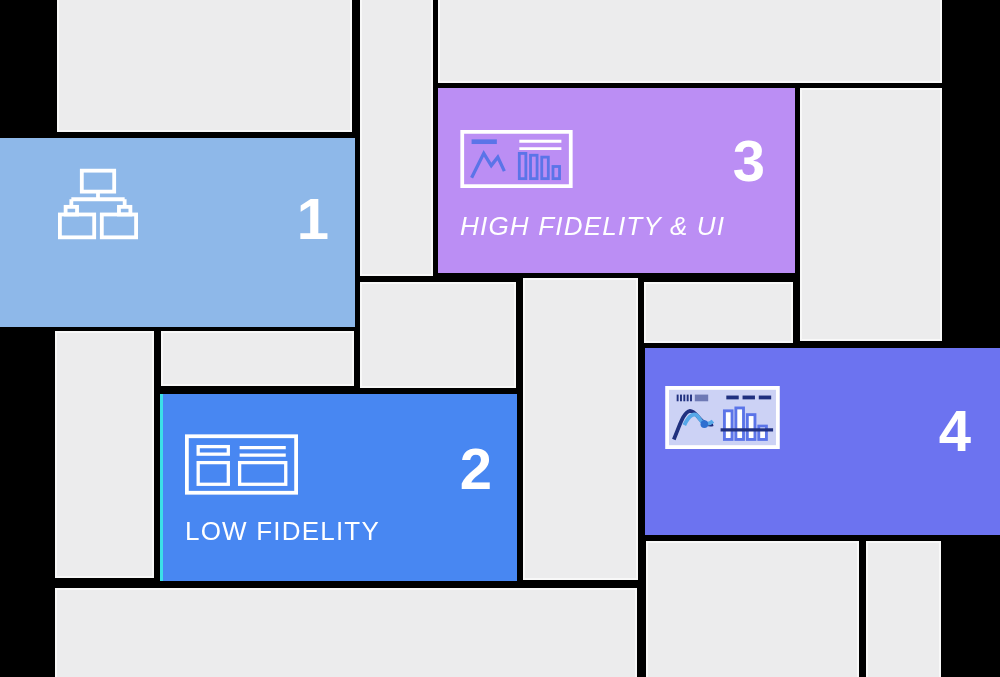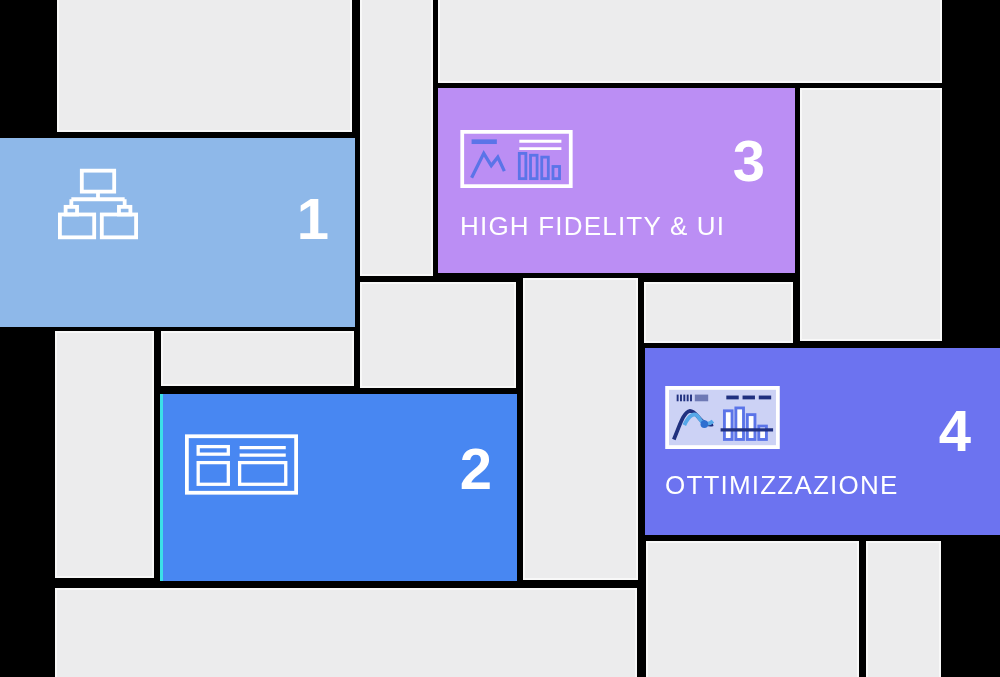--- a/index.html
+++ b/index.html
@@ -45,21 +45,21 @@
   .card-2 .num{right:25px;top:46px;}
   .card-3 .num{right:30px;top:44px;}
   .card-4 .num{right:29px;top:54px;}
 
   .label{
     position:absolute;color:#fff;font-size:26px;letter-spacing:1.2px;
     white-space:nowrap;font-weight:400;
   }
   .card-1 .label{left:25px;bottom:33px;}
   .card-2 .label{left:22px;bottom:34px;}
-  .card-3 .label{left:22px;bottom:31px;}
+  .card-3 .label{left:22px;bottom:31px;font-style:italic;}
   .card-4 .label{left:20px;bottom:34px;}
 </style>
 </head>
 <body>
 
 <div class="stage">
 
   <div class="tile t-a"></div>
   <div class="tile t-b"></div>
   <div class="tile t-c"></div>
@@ -99,20 +99,21 @@
           <rect x="2" y="2" width="116" height="60" stroke-width="4"></rect>
           <rect x="14" y="13" width="32" height="8" stroke-width="3.5"></rect>
           <line x1="58" y1="14" x2="107" y2="14" stroke-width="3.5"></line>
           <line x1="58" y1="22" x2="107" y2="22" stroke-width="3.5"></line>
           <rect x="14" y="30" width="32" height="23" stroke-width="3.5"></rect>
           <rect x="58" y="30" width="49" height="23" stroke-width="3.5"></rect>
         </g>
       </svg>
     </span>
     <span class="num">2</span>
+    <span class="label">LOW FIDELITY</span>
   </div>
 
   <div class="card card-3">
     <span class="icon">
       <svg width="113" height="58" viewBox="0 0 120 62" fill="none">
         <rect x="2" y="2" width="116" height="58" stroke="#ffffff" stroke-width="4"></rect>
         <rect x="12" y="10" width="27" height="5" fill="#5b74e8"></rect>
         <line x1="63" y1="12" x2="108" y2="12" stroke="#ffffff" stroke-width="3"></line>
         <line x1="63" y1="20" x2="108" y2="20" stroke="#ffffff" stroke-width="3"></line>
         <polyline points="12,51 25,25 33,38 40,29 47,44" stroke="#5b74e8" stroke-width="3.5" fill="none"></polyline>
@@ -149,16 +150,15 @@
         <g stroke="#5b74e8" stroke-width="3" fill="#ffffff">
           <rect x="62" y="26" width="8" height="30"></rect>
           <rect x="74" y="23" width="8" height="33"></rect>
           <rect x="86" y="30" width="8" height="26"></rect>
           <rect x="98" y="42" width="8" height="14"></rect>
         </g>
         <line x1="58" y1="46" x2="113" y2="46" stroke="#20307f" stroke-width="3.5"></line>
       </svg>
     </span>
     <span class="num">4</span>
-    <span class="label">OTTIMIZZAZIONE</span>
   </div>
 
 </div>
 
 </body></html>

